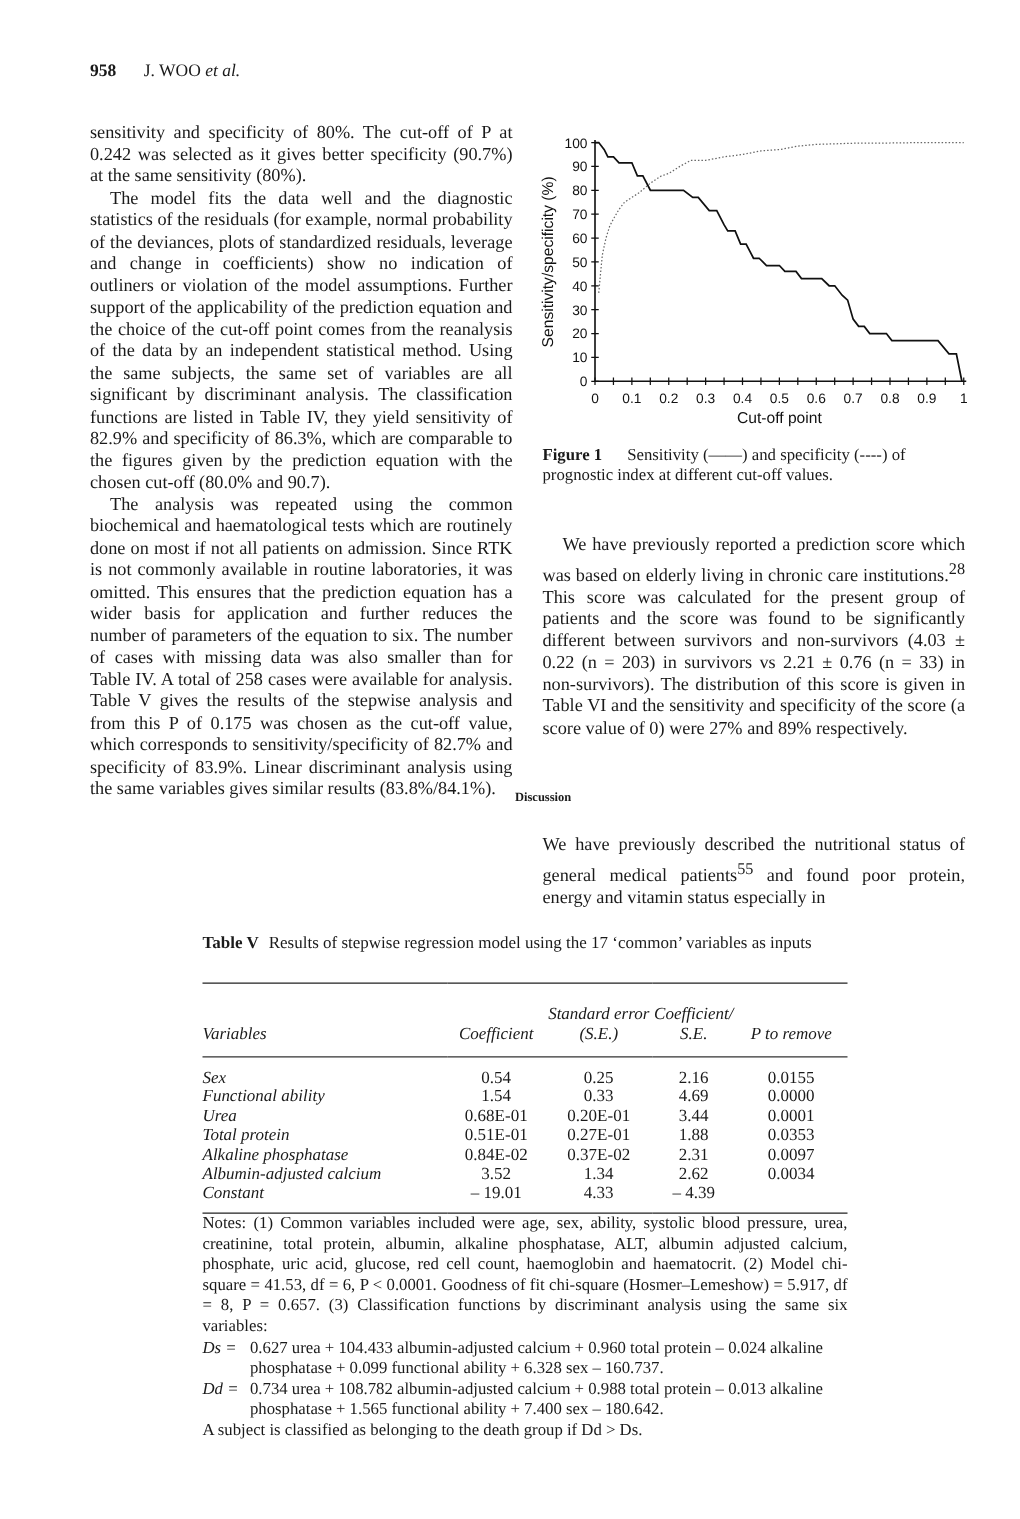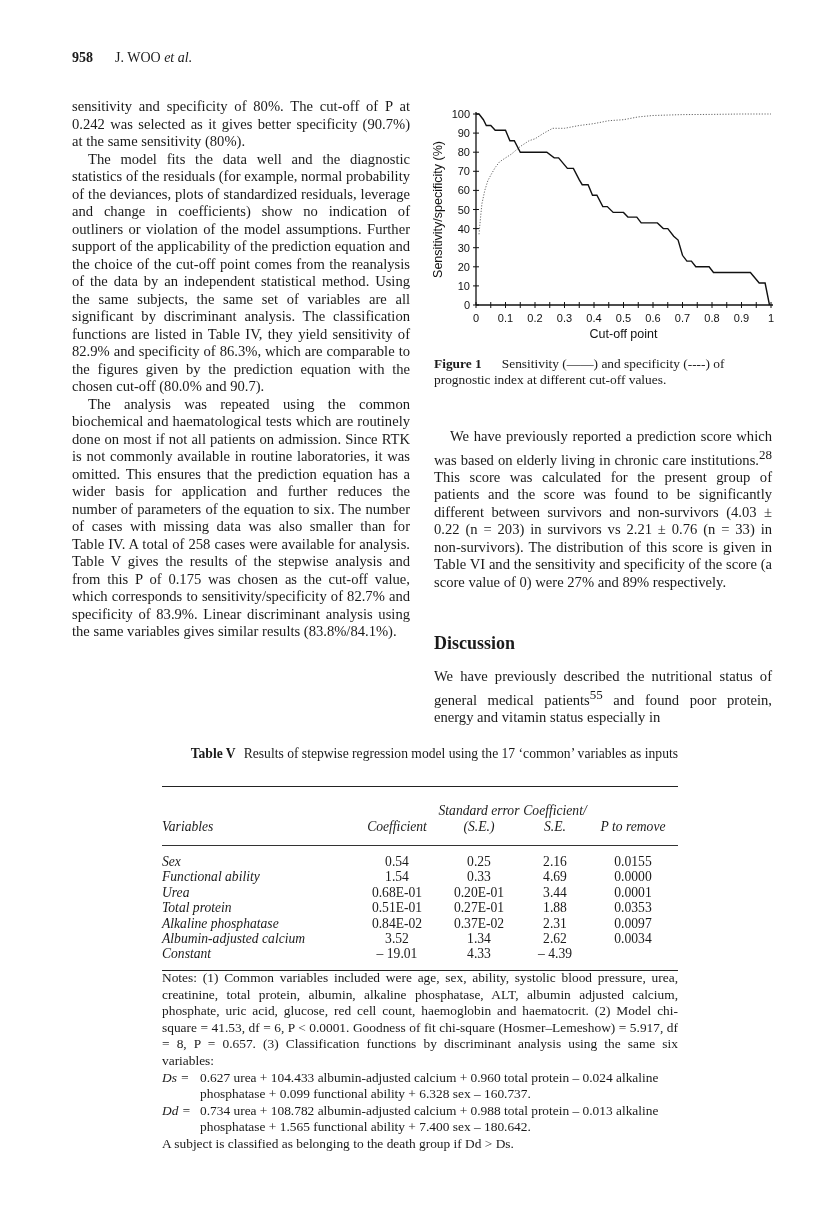--- a/index.html
+++ b/index.html
@@ -8,26 +8,26 @@
   .abs { position: absolute; }
   .header { left: 72px; top: 50px; font-size: 14px; }
   .header .pg { font-weight: bold; margin-right: 22px; }
   .col { font-size: 14.6px; line-height: 17.5px; text-align: justify; }
   .col p { margin: 0; }
   .col p.ind { text-indent: 16px; }
   .left-col { left: 72px; top: 98px; width: 338px; }
   .right-col { left: 434px; top: 428px; width: 338px; }
   .caption { left: 434px; top: 356px; width: 338px; font-size: 13.4px; line-height: 16px; }
   .caption .fig-label { font-weight: bold; margin-right: 20px; }
-  .heading { left: 434px; top: 633px; font-size: 18px; font-weight: bold; }
+  .heading { left: 412px; top: 633px; font-size: 10px; font-weight: bold; }
   .disc { left: 434px; top: 668px; width: 338px; }
   .chart { left: 420px; top: 100px; width: 390px; height: 250px; }
   .chart svg { width: 390px; height: 250px; display: block; }
   .chart text { font-family: "Liberation Sans", "DejaVu Sans", sans-serif; fill: #111; }
-  .table-title { left: 162px; top: 745px; width: 516px; font-size: 13.6px; line-height: 17px; text-align: right; }
+  .table-title { left: 162px; top: 745px; width: 516px; font-size: 13.6px; line-height: 17px; text-align: left; }
   .table-title b { margin-right: 8px; }
   .tbl { left: 162px; top: 786px; width: 516px; font-size: 13.6px; }
   table { border-collapse: collapse; width: 516px; }
   th { font-weight: normal; font-style: italic; line-height: 16px; padding: 0; vertical-align: bottom; }
   td { padding: 0; line-height: 15.4px; }
   .rule-top th { border-top: 1.5px solid #222; padding-top: 16px; padding-bottom: 10px; border-bottom: 1px solid #333; }
   tbody tr:first-child td { padding-top: 8px; }
   tbody tr:last-child td { padding-bottom: 8px; border-bottom: 1.5px solid #222; }
   .c1 { text-align: left; width: 196px; font-style: italic; }
   .c2 { text-align: center; width: 78px; }

